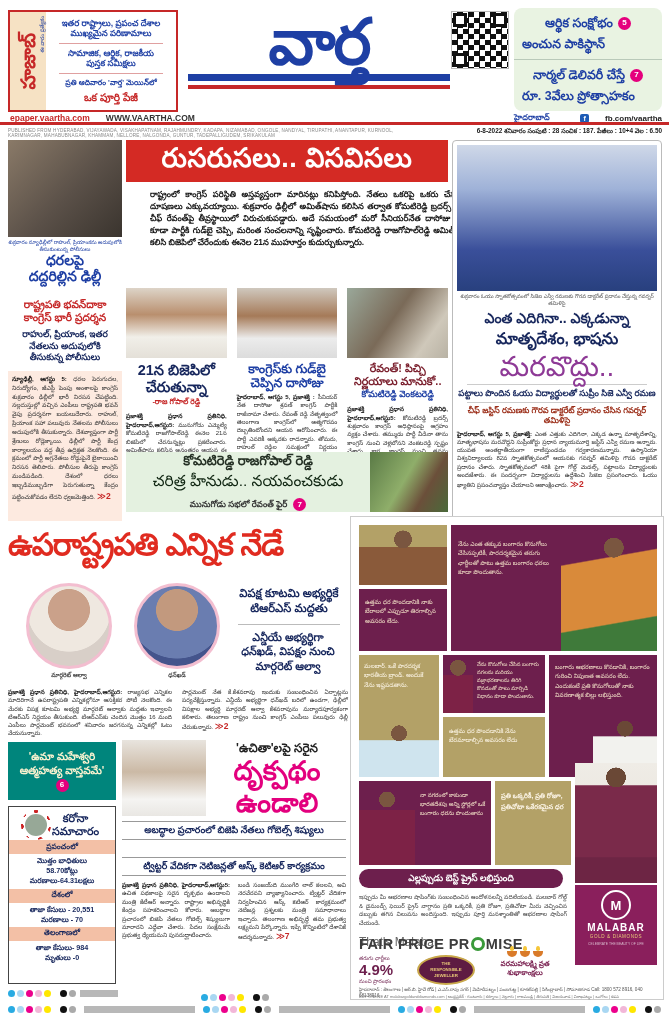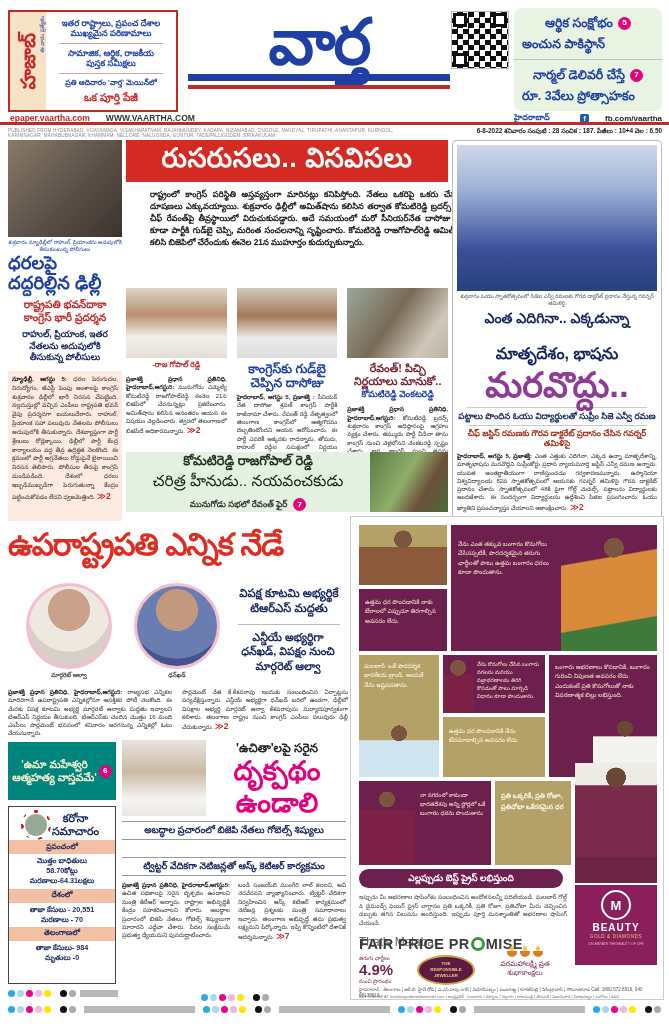--- a/index.html
+++ b/index.html
@@ -61,21 +61,21 @@
   .photo.blue{background:linear-gradient(180deg,#cfd8e8 0%,#9fb2d8 30%,#3a4f9a 72%,#28407e 100%);}
   .photo.port1{background:linear-gradient(180deg,#ddd4c8 0%,#b98f6e 38%,#f1efe9 70%,#e4e0d8 100%);}
   .photo.port2{background:linear-gradient(180deg,#cfc8be 0%,#a57a58 40%,#ececec 72%,#dcdcdc 100%);}
   .photo.port3{background:linear-gradient(125deg,#9aa89a 0%,#7a6a58 45%,#cfc8ba 78%,#b8b2a4 100%);}
   .photo.green{background:linear-gradient(120deg,#5a7a46 0%,#8fae6a 45%,#6b4f3a 70%,#4a6a3a 100%);}
   .photo.ktr{background:linear-gradient(180deg,#e8e4de 0%,#cbb9a5 42%,#f5f4f2 78%,#e9e7e3 100%);}
 
   
   #lphoto{left:8px;top:140px;width:114px;height:97px;}
   #lcap{left:8px;top:239px;width:114px;font-size:5.4px;color:#1e3fa4;text-align:center;line-height:1.3;}
-  #lhead{left:8px;top:253px;width:114px;font-size:18px;font-weight:bold;color:#1e3fa4;text-align:left;line-height:1.12;}
+  #lhead{left:8px;top:253px;width:114px;font-size:14px;font-weight:bold;color:#1e3fa4;text-align:center;line-height:1.12;}
   #lsub1{left:8px;top:298px;width:114px;font-size:10.5px;font-weight:bold;color:#c62828;text-align:center;line-height:1.25;}
   #lsub2{left:8px;top:329px;width:114px;font-size:9px;font-weight:bold;color:#16265c;text-align:center;line-height:1.3;}
   #lbody{left:8px;top:371px;width:114px;height:150px;background:#fdeae0;font-size:6.1px;color:#333;
          padding:4px;line-height:1.45;box-sizing:border-box;}
 
   
   #banner{left:126px;top:140px;width:322px;height:42px;background:#d42a24;color:#fff;display:flex;
           align-items:center;justify-content:center;font-size:27px;font-weight:bold;letter-spacing:0.5px;}
   #lead{left:126px;top:188px;width:322px;font-size:8.3px;font-weight:700;color:#141414;line-height:1.45;margin-left:24px;}
   #stories{left:126px;top:288px;width:322px;display:flex;gap:10px;}
@@ -96,43 +96,43 @@
   .strip-l2{font-size:15.5px;color:#0e2410;font-weight:normal;margin-top:1px;}
   .strip-l3{font-size:8.5px;color:#333;font-weight:bold;margin-top:2px;display:inline-flex;align-items:center;gap:6px;}
   .strip-photo{width:78px;height:60px;flex:none;}
 
   
   #rbox{left:452px;top:140px;width:210px;height:380px;border:1px solid #bbb;border-radius:4px;background:#fff;
         padding:4px;box-sizing:border-box;}
   #rphoto{width:100%;height:146px;}
   #rcap{font-size:5.4px;color:#555;text-align:center;margin-top:2px;line-height:1.3;}
   #rh1{font-size:14px;color:#16265c;text-align:center;margin-top:3px;font-weight:600;}
-  #rh2{font-size:16px;color:#16265c;text-align:center;font-weight:600;margin-top:15px;}
-  #rh3{font-size:35px;color:#8e3a96;text-align:center;font-weight:bold;line-height:1.05;}
+  #rh2{font-size:16px;color:#16265c;text-align:center;font-weight:600;margin-top:0;}
+  #rh3{font-size:28px;color:#8e3a96;text-align:center;font-weight:normal;line-height:1.05;}
   .rdiv{border-top:1px solid #ccc;margin:3px 10px;}
   #rsub1{font-size:8.6px;color:#16265c;font-weight:bold;text-align:center;line-height:1.25;}
   #rsub2{font-size:8.2px;color:#9c2f1a;font-weight:bold;text-align:center;line-height:1.25;}
   #rbody{font-size:6px;color:#333;line-height:1.38;margin-top:3px;}
 
   
   #vphead{left:8px;top:527px;width:340px;font-size:31px;font-weight:bold;color:#e02b20;letter-spacing:-1px;}
   .vcircle{width:86px;height:86px;border-radius:50%;border:3px solid #f3bed0;box-sizing:border-box;}
   #vpc1{left:26px;top:583px;background:radial-gradient(circle at 50% 30%,#caa18a 0 30%,#efe8e0 31% 60%,#d8cfc8 61%);}
   #vpc2{left:134px;top:583px;background:radial-gradient(circle at 50% 30%,#c2997e 0 30%,#6a7db0 31% 70%,#44548c 71%);}
   .vcap{width:86px;text-align:center;font-size:6px;color:#444;font-weight:bold;}
   #vcap1{left:26px;top:672px;} #vcap2{left:134px;top:672px;}
   #vsub1{left:232px;top:586px;width:114px;font-size:11.5px;color:#16265c;font-weight:bold;text-align:center;line-height:1.3;}
   #vdiv{left:238px;top:624px;width:102px;border-top:1px solid #bbb;}
   #vsub2{left:228px;top:630px;width:120px;font-size:11px;color:#16265c;font-weight:bold;text-align:center;line-height:1.3;}
   #vcol1{left:8px;top:688px;width:164px;font-size:6px;color:#333;line-height:1.38;}
   #vcol2{left:182px;top:688px;width:166px;font-size:6px;color:#333;line-height:1.38;}
 
   
   #uma{left:8px;top:742px;width:108px;height:58px;background:#00857c;color:#fbf3d0;text-align:center;
-       font-weight:bold;font-size:10.5px;display:flex;flex-direction:row;align-items:center;justify-content:center;
+       font-weight:bold;font-size:10.5px;display:flex;flex-direction:column;align-items:center;justify-content:center;
        gap:2px;line-height:1.25;}
   #corona{left:8px;top:806px;width:108px;height:178px;border:1.5px solid #444;background:#fff;box-sizing:border-box;
           text-align:center;overflow:hidden;}
   .cor-head{display:flex;align-items:center;justify-content:center;gap:5px;padding:5px 2px 3px;}
   .virus{position:relative;width:22px;height:22px;border-radius:50%;background:#97a897;flex:none;}
   .virus::before{content:"";position:absolute;inset:-4px;border-radius:50%;background:
     radial-gradient(circle 2.5px at 50% 2%,#c22 95%,transparent),
     radial-gradient(circle 2.5px at 95% 25%,#c22 95%,transparent),
     radial-gradient(circle 2.5px at 99% 65%,#c22 95%,transparent),
     radial-gradient(circle 2.5px at 65% 99%,#c22 95%,transparent),
@@ -213,21 +213,21 @@
             font-size:9px;font-weight:bold;display:flex;align-items:center;justify-content:center;}
   #adPara{left:8px;top:376px;width:208px;font-size:6px;color:#444;line-height:1.45;}
   #adThats{left:8px;top:406px;font-size:12px;color:#666;margin-top:12px;}
   #adFair{left:8px;top:419px;font-size:14.5px;font-weight:bold;color:#3c3c3c;letter-spacing:0.4px;display:flex;align-items:center;}
   .gdot{display:inline-block;width:8px;height:8px;border:3px solid #3a9a3a;border-radius:50%;margin:0 1px;box-sizing:content-box;}
   #adWast{left:8px;top:438px;width:54px;color:#6d1f4d;font-size:5.4px;line-height:1.25;}
   .rate{font-size:15px;font-weight:bold;line-height:1.1;}
   #adBadge{left:66px;top:438px;width:58px;height:30px;background:#5e1b42;border:2px solid #c9a84a;border-radius:50%;
            color:#e8c878;font-size:4.4px;font-weight:bold;display:flex;align-items:center;justify-content:center;
            text-align:center;line-height:1.35;}
-  #adGreet{left:130px;top:434px;width:88px;text-align:center;color:#7a2050;font-size:7.2px;font-weight:normal;line-height:1.3;}
+  #adGreet{left:130px;top:434px;width:88px;text-align:center;color:#7a2050;font-size:7.2px;font-weight:bold;line-height:1.3;}
   .diyas{display:flex;justify-content:center;gap:3px;margin-bottom:2px;}
   .diya{width:10px;height:6px;background:#d97b2a;border-radius:0 0 6px 6px;position:relative;}
   .diya::before{content:"";position:absolute;top:-5px;left:3px;width:4px;height:5px;background:#f5c63a;
                 border-radius:50% 50% 50% 50%/65% 65% 35% 35%;}
   #adFoot1{left:8px;top:470px;width:298px;font-size:4.6px;color:#555;}
   #adFoot2{left:8px;top:477px;width:298px;font-size:4px;color:#777;}
 </style>
 </head>
 <body>
 
@@ -309,20 +309,22 @@
     <b class="lead-in">న్యూఢిల్లీ, ఆగస్టు 5:</b><span> ధరల పెరుగుదల, నిరుద్యోగం, జీఎస్టీ పెంపు అంశాలపై కాంగ్రెస్ శుక్రవారం ఢిల్లీలో భారీ నిరసన చేపట్టింది. నల్లదుస్తుల్లో వచ్చిన ఎంపీలు రాష్ట్రపతి భవన్ వైపు ప్రదర్శనగా బయలుదేరారు. రాహుల్, ప్రియాంక సహా పలువురు నేతలను పోలీసులు అదుపులోకి తీసుకున్నారు. దేశవ్యాప్తంగా పార్టీ శ్రేణులు రోడ్లెక్కాయి. ఢిల్లీలో పార్టీ కేంద్ర కార్యాలయం వద్ద తీవ్ర ఉద్రిక్తత నెలకొంది. ఈ క్రమంలో పార్టీ అగ్రనేతలు రోడ్డుపైనే బైఠాయించి నిరసన తెలిపారు. పోలీసుల తీరుపై కాంగ్రెస్ మండిపడింది. దేశంలో ధరలు ఇబ్బడిముబ్బడిగా పెరుగుతున్నా కేంద్రం పట్టించుకోవడం లేదని ధ్వజమెత్తింది.</span>
     <span class="cont">≫2</span>
   </div>
 
   <div class="abs" id="banner">రుసరుసలు.. విసవిసలు</div>
   <div class="abs jus" id="lead">రాష్ట్రంలో కాంగ్రెస్ పరిస్థితి అస్తవ్యస్తంగా మారినట్లు కనిపిస్తోంది. నేతలు ఒకరిపై ఒకరు చేసుకునే దూషణలు ఎక్కువయ్యాయి. శుక్రవారం ఢిల్లీలో అమిత్‌షాను కలిసిన తర్వాత కోమటిరెడ్డి బ్రదర్స్ పీసీసీ చీఫ్ రేవంత్‌పై తీవ్రస్థాయిలో విరుచుకుపడ్డారు. అదే సమయంలో మరో సీనియర్‌నేత దాసోజు శ్రవణ్ కూడా పార్టీకి గుడ్‌బై చెప్పి, మరింత సంచలనాన్ని సృష్టించారు. కోమటిరెడ్డి రాజగోపాల్‌రెడ్డి అమిత్‌షాను కలిసి బిజెపిలో చేరేందుకు ఈనెల 21న ముహూర్తం కుదుర్చుకున్నారు.</div>
 
   <div class="abs" id="stories">
     <div class="story">
       <div class="sphoto photo port1"></div>
+      <div class="shead s1h pre">21న బిజెపిలో
+చేరుతున్నా</div>
       <div class="byline">-రాజ గోపాల్ రెడ్డి</div>
       <div class="sbody jus">
         <b class="lead-in">ప్రజాశక్తి ప్రధాన ప్రతినిధి, హైదరాబాద్,ఆగస్టు5:</b><span> మునుగోడు ఎమ్మెల్యే కోమటిరెడ్డి రాజగోపాల్‌రెడ్డి ఈనెల 21న బిజెపిలో చేరనున్నట్లు ప్రకటించారు. అమిత్‌షాను కలిసిన అనంతరం ఆయన ఈ విషయం వెల్లడించారు. త్వరలో తెలంగాణలో బిజెపిదే అధికారమన్నారు.</span>
         <span class="cont">≫2</span>
       </div>
     </div>
     <div class="story">
       <div class="sphoto photo port2"></div>
       <div class="shead s2h pre">కాంగ్రెస్‌కు గుడ్‌బై
 చెప్పిన దాసోజు</div>
@@ -517,21 +519,21 @@
       <div class="diyas">
         <span class="diya"></span>
         <span class="diya"></span>
         <span class="diya"></span>
       </div>
       <span class="pre">వరమహాలక్ష్మి వ్రత
 శుభాకాంక్షలు</span>
     </div>
     <div class="adt" id="adLogo">
       <div class="mcircle">M</div>
-      <div class="mname">BEAUTY</div>
+      <div class="mname">MALABAR</div>
       <div class="msub">GOLD &amp; DIAMONDS</div>
       <div class="mtag">CELEBRATE THE BEAUTY OF LIFE</div>
     </div>
     <div class="adt" id="adFoot1">హైదరాబాద్ : తెలంగాణ | ఆర్.బి. హైవే రోడ్ | ఎ.ఎస్.రావు నగర్ | మెహిదీపట్నం | పంజగుట్ట | కూకట్‌పల్లి | సికింద్రాబాద్ | సోమాజిగూడ   Call: 1800 572 8916, 040 68138916</div>
     <div class="adt" id="adFoot2">BUY ONLINE AT malabargoldanddiamonds.com | ఆంధ్రప్రదేశ్ : గుంటూరు | కర్నూలు | నెల్లూరు | రాజమండ్రి | తిరుపతి | విజయవాడ | విశాఖపట్నం | ఒంగోలు | కడప</div>
   </div>
 
   <div class="abs" id="botstrip">
     <span class="dots">
         <i class="d dc"></i>

